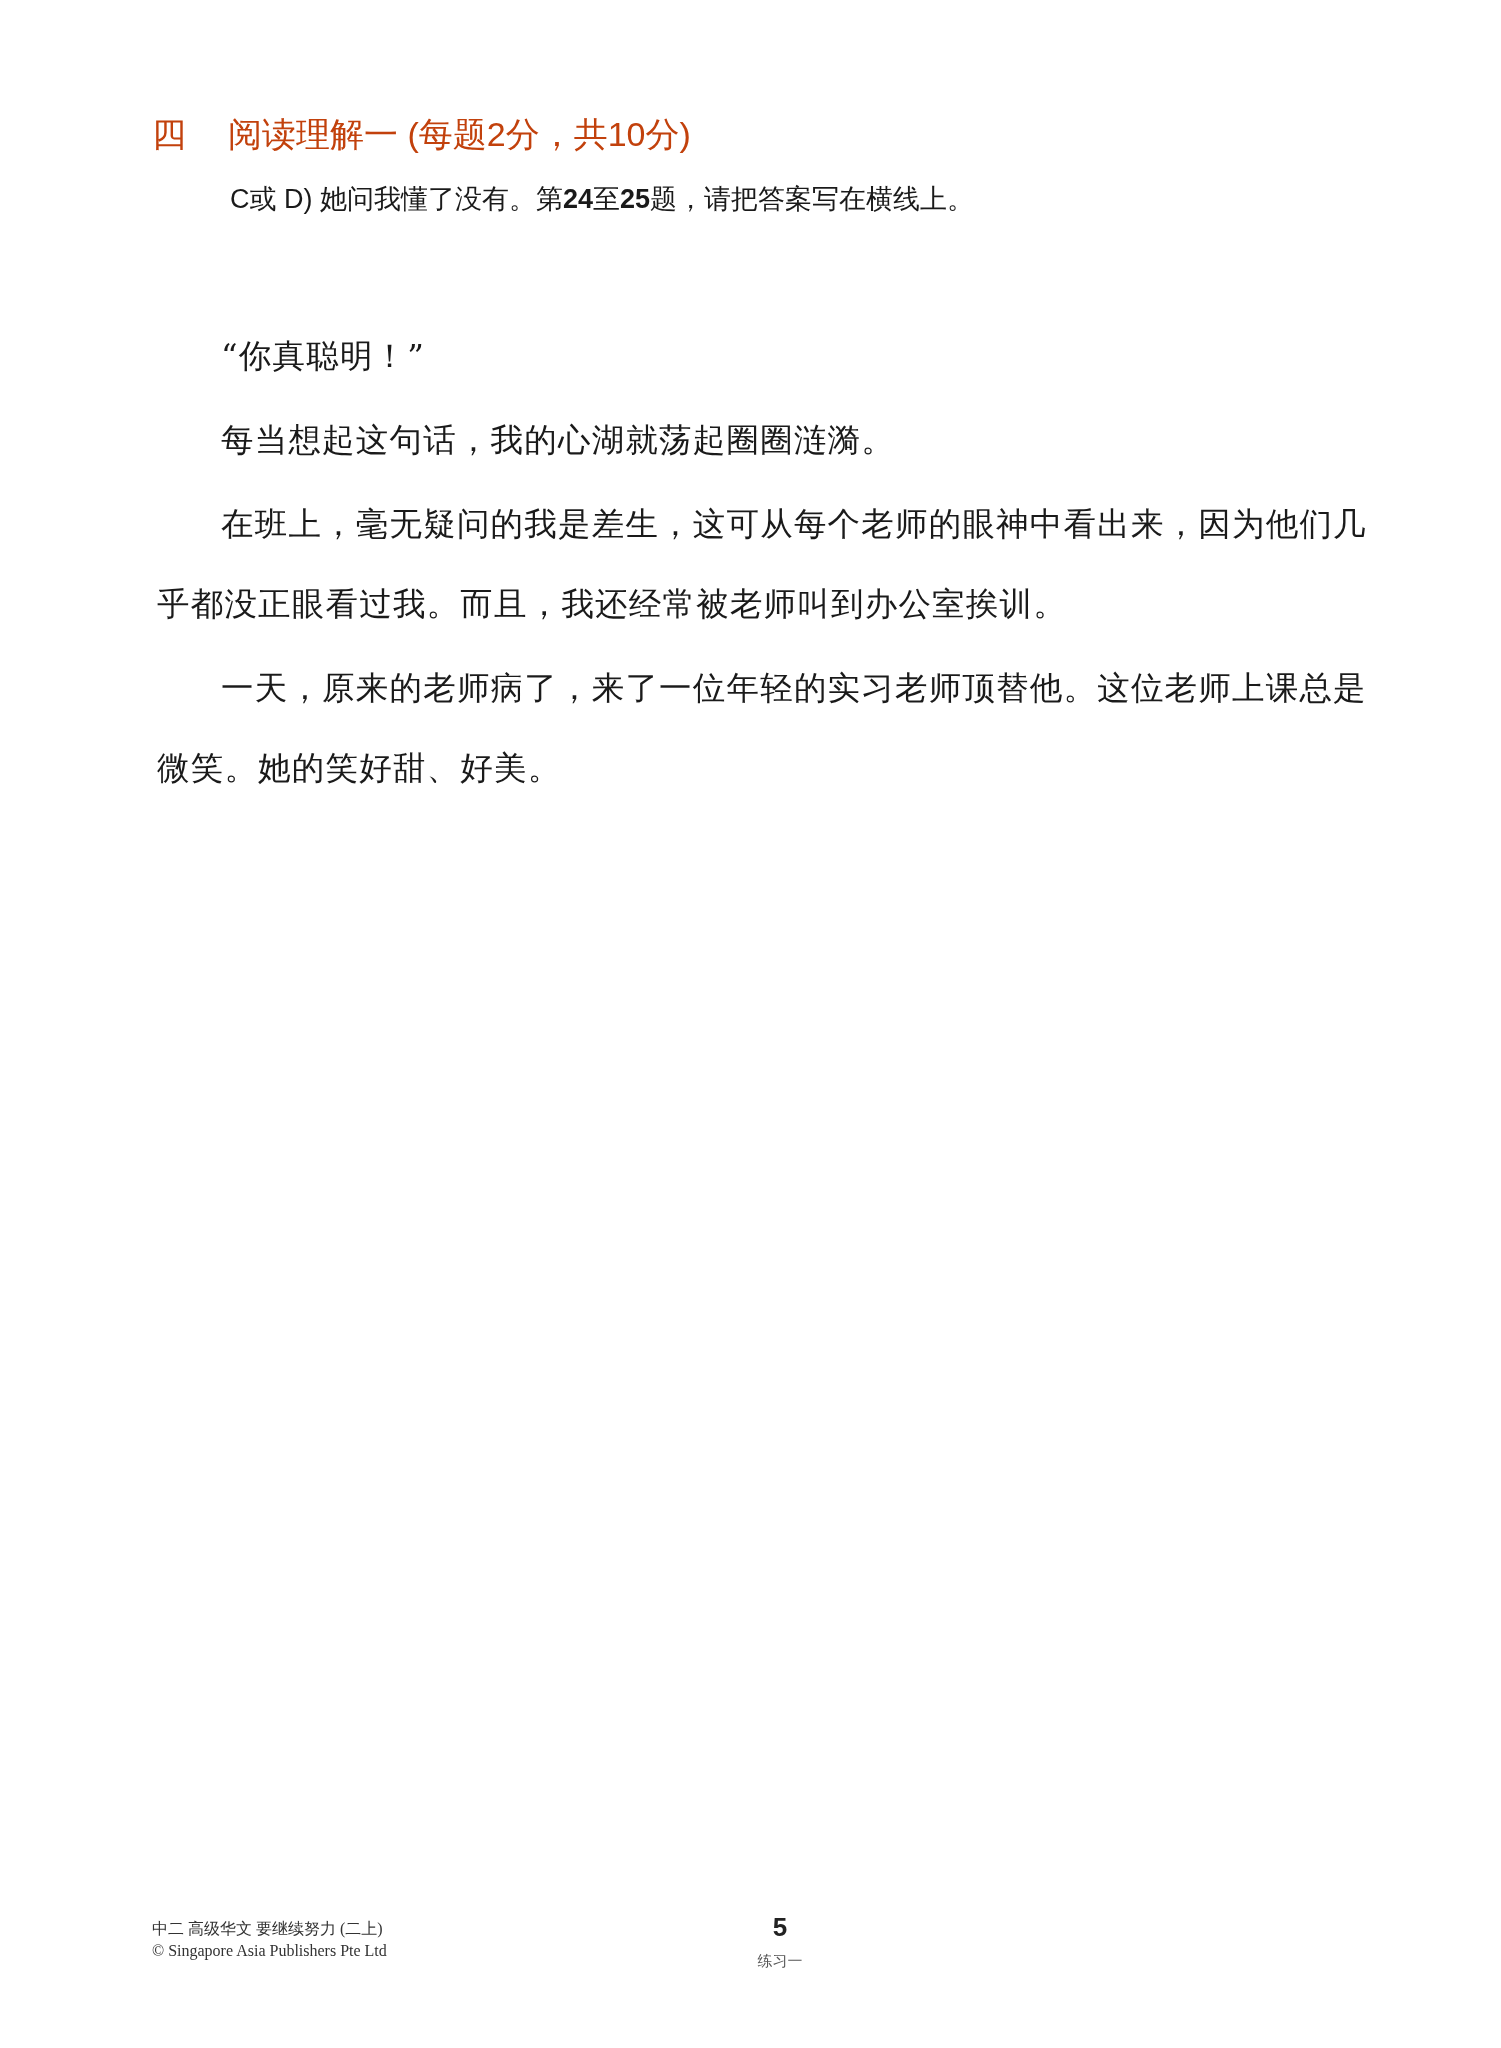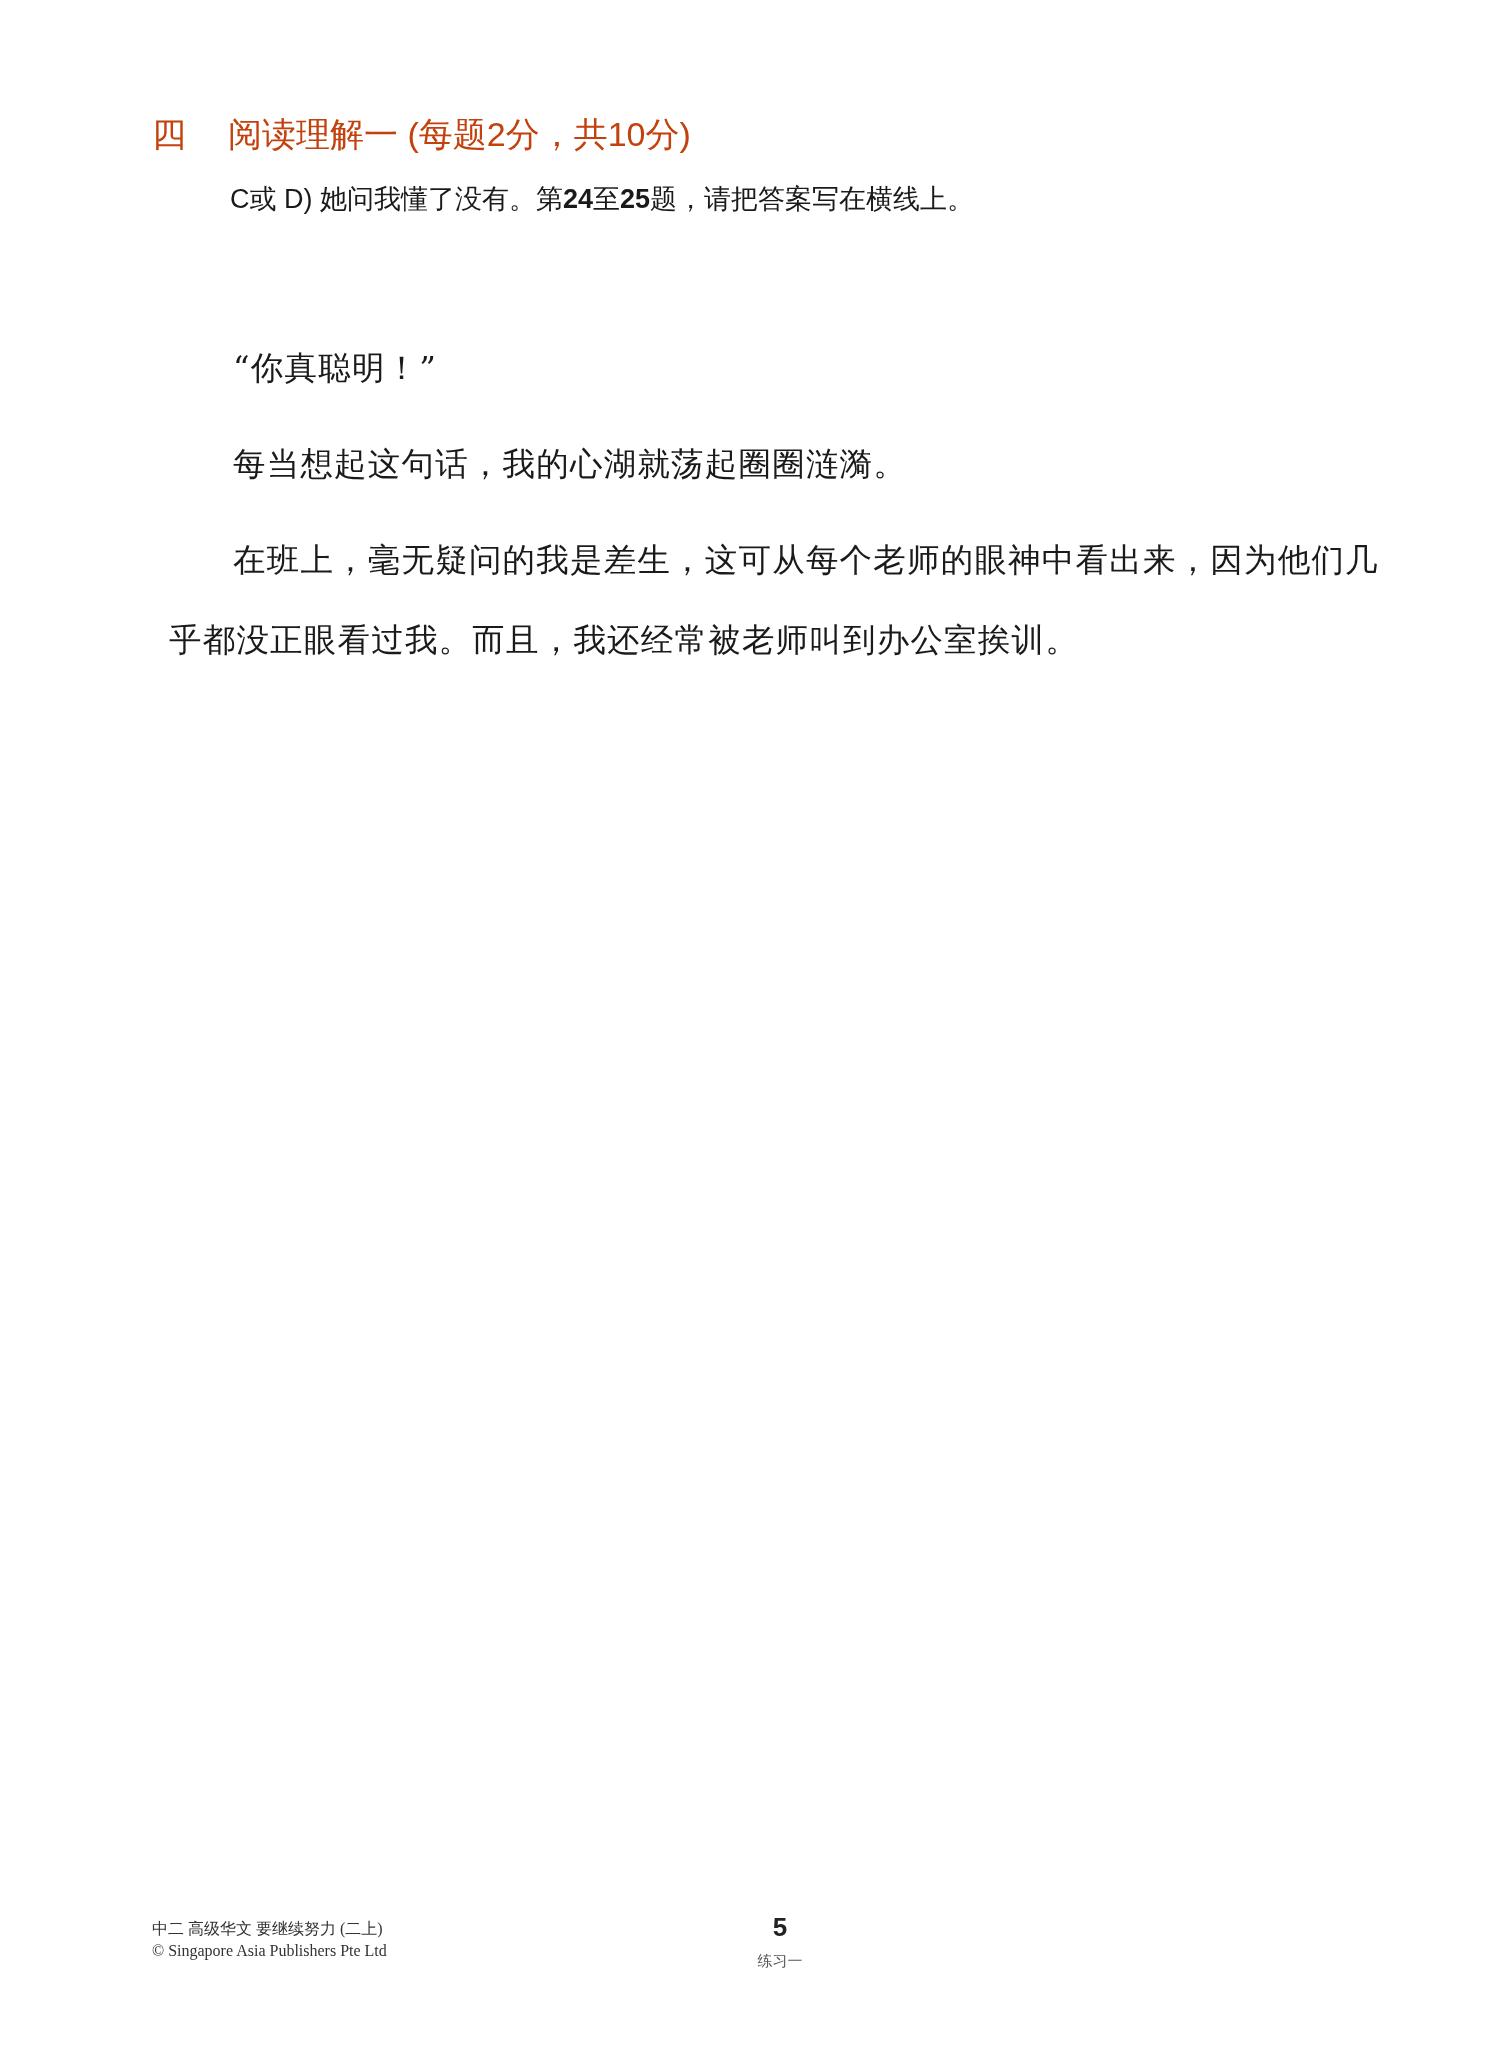--- a/index.html
+++ b/index.html
@@ -2,40 +2,41 @@
 <html><head>
 <meta charset="utf-8">
 <style>
   html, body { margin:0; padding:0; background:#ffffff; }
   body { width:1501px; height:2048px; position:relative; overflow:hidden; color:#1a1a1a; }
   .section-head { position:absolute; left:152px; top:112px; font-family:"Liberation Sans","DejaVu Sans",sans-serif; font-size:34px; color:#c2410c; }
   .section-head .num { display:inline-block; width:76px; }
   .instructions { position:absolute; left:230px; top:176px; width:1180px; font-family:"Liberation Sans","DejaVu Sans",sans-serif; font-size:27px; line-height:46px; color:#1a1a1a; }
   .instructions b { font-weight:bold; }
   .passage { position:absolute; left:153px; top:312px; width:1250px; font-family:"DejaVu Serif","Liberation Serif",serif; font-size:32.5px; line-height:80px; color:#1a1a1a; letter-spacing:1.2px; }
-  .passage p { margin:16px; text-indent:64px; }
+  .passage p { margin:4px; text-indent:64px; }
   .footer-left { position:absolute; left:152px; top:1918px; font-family:"Liberation Serif","DejaVu Serif",serif; font-size:16px; line-height:22px; color:#333; }
   .footer-page { position:absolute; left:740px; top:1912px; width:80px; text-align:center; font-family:"Liberation Sans","DejaVu Sans",sans-serif; font-size:26px; font-weight:bold; color:#222; }
   .footer-label { position:absolute; left:740px; top:1952px; width:80px; text-align:center; font-family:Liberation Sans, sans-serif; font-size:15px; color:#555; }
 </style>
 </head>
 <body>
 
 <div class="section-head">
   <span class="num">四</span><span>阅读理解一 (每题2分，共10分)</span>
 </div>
 
 <div class="instructions">
   <div><span>C或 D) 她问我懂了没有。第</span><b>24</b><span>至</span><b>25</b><span>题，请把答案写在横线上。</span></div>
 </div>
 
 <div class="passage">
   <p>“你真聪明！”</p>
   <p>每当想起这句话，我的心湖就荡起圈圈涟漪。</p>
   <p>在班上，毫无疑问的我是差生，这可从每个老师的眼神中看出来，因为他们几乎都没正眼看过我。而且，我还经常被老师叫到办公室挨训。</p>
+  <p>一天，原来的老师病了，来了一位年轻的实习老师顶替他。这位老师上课总是微笑。她的笑好甜、好美。</p>
 </div>
 
 <div class="footer-left">
   <div>中二 高级华文 要继续努力 (二上)</div>
   <div>© Singapore Asia Publishers Pte Ltd</div>
 </div>
 <div class="footer-page">5</div>
 <div class="footer-label">练习一</div>
 
 </body></html>

